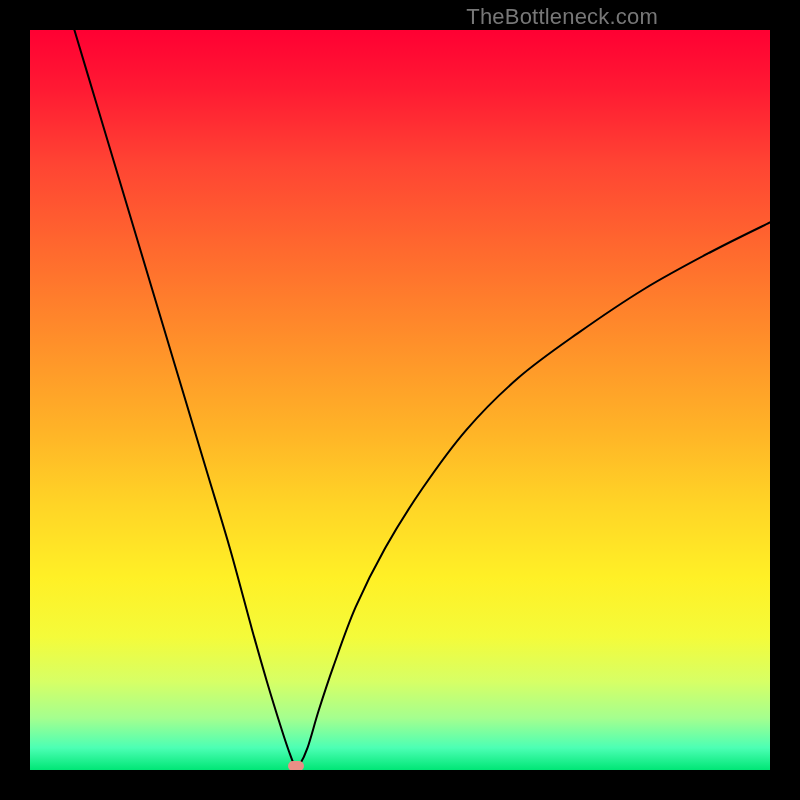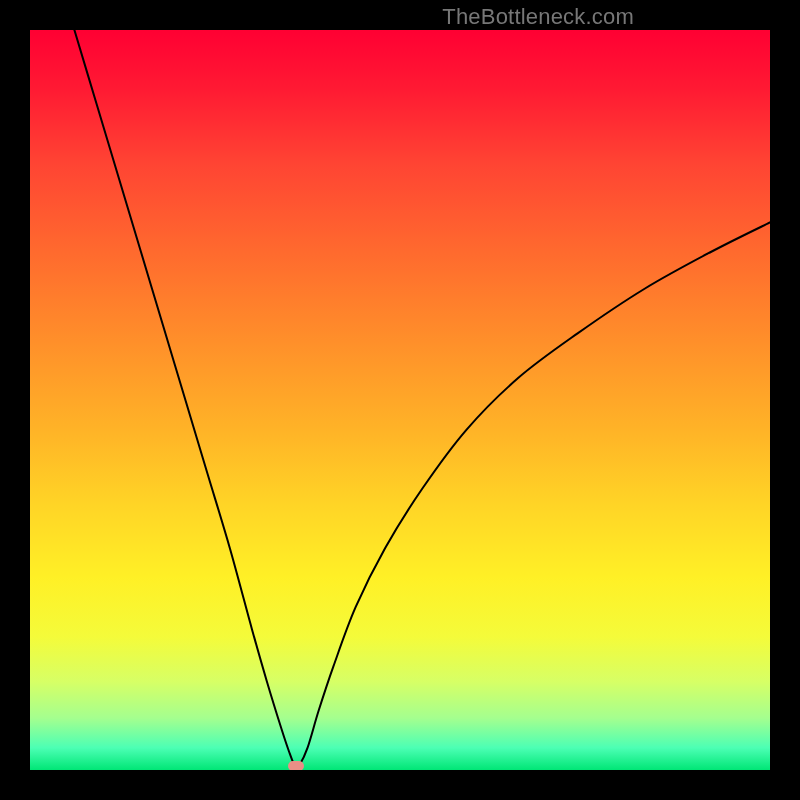--- a/index.html
+++ b/index.html
@@ -9,20 +9,21 @@
     height: 800px;
     overflow: hidden;
     background: #000;
     font-family: Arial, Helvetica, sans-serif;
   }
   .frame {
     position: relative;
     width: 644px;
     height: 800px;
     background: #000;
+    padding-left: 24px;
   }
   .watermark {
     position: absolute;
     top: 4px;
     right: 10px;
     color: #777;
     font-size: 22px;
     font-weight: 400;
     letter-spacing: 0.2px;
     z-index: 10;

